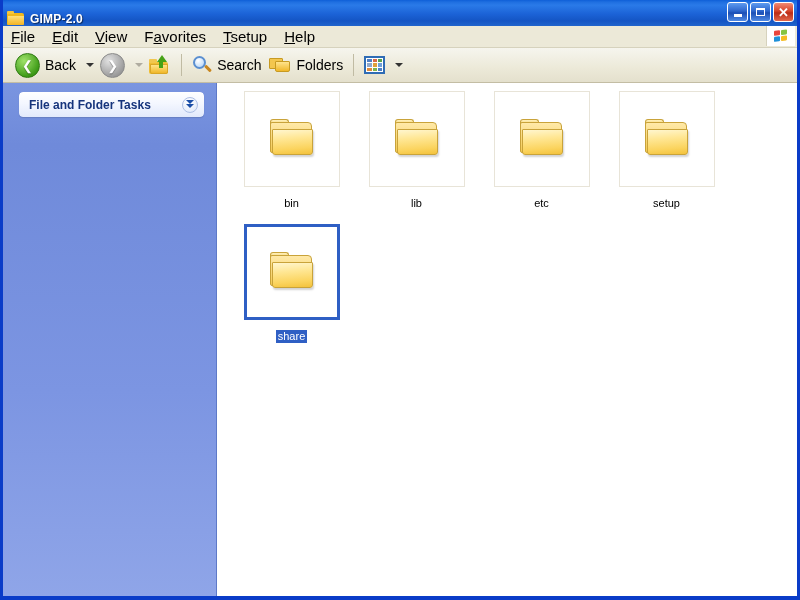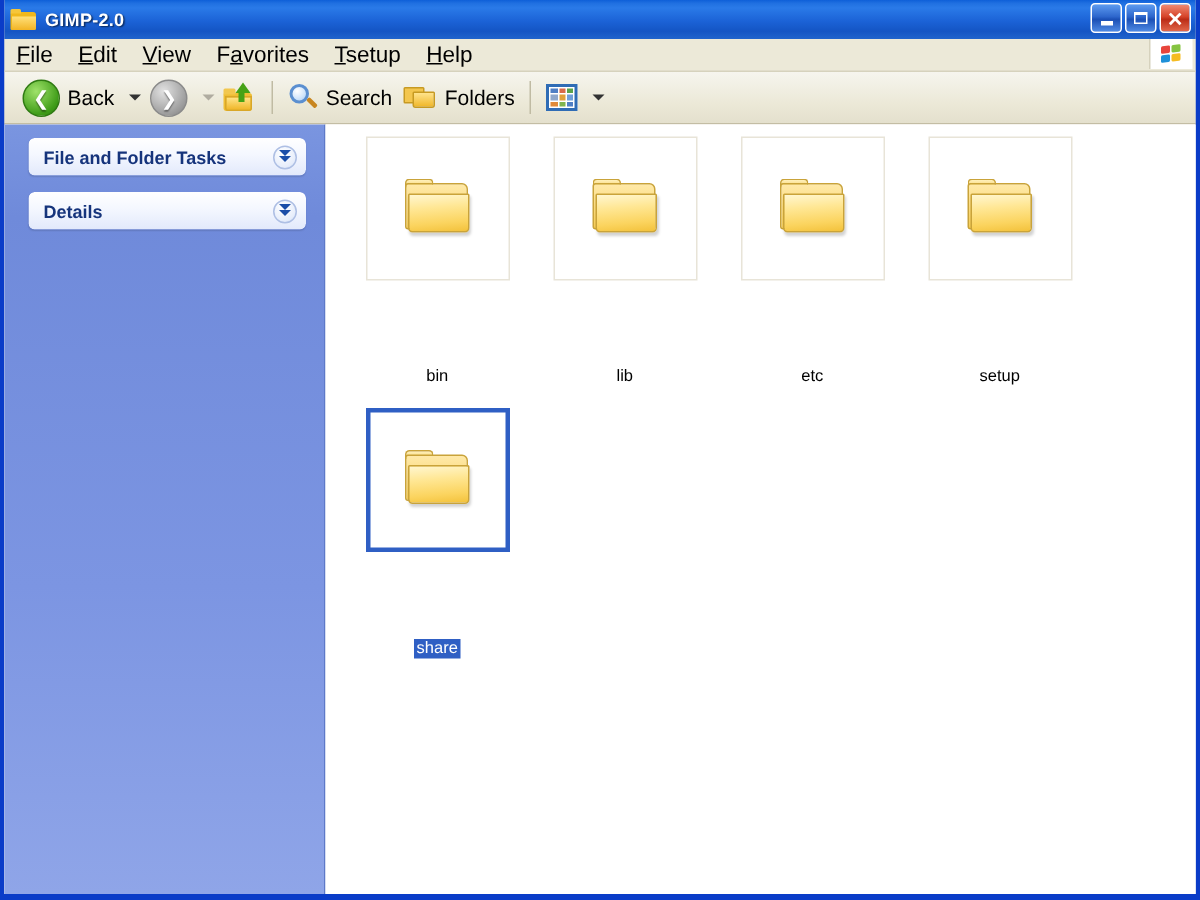--- a/index.html
+++ b/index.html
@@ -14,21 +14,21 @@
     box-sizing:border-box;
     border:3px solid #0a3cc8;
     border-top:none;border-bottom-width:4px;
     background:#ece9d8;
     display:flex;flex-direction:column;
   }
   
   .titlebar{
     height:26px;flex:0 0 26px;
     background:linear-gradient(180deg,#0e5fd8 0%,#1f6fe0 8%,#2a7ae8 20%,#1b62d6 55%,#1455c4 80%,#2064cc 100%);
-    display:flex;align-items:center;
+    display:flex;align-items:flex-end;
     padding-left:4px;position:relative;
   }
   .title-folder{width:18px;height:15px;position:relative;margin-right:5px;flex:0 0 18px;}
   .title-folder .back{position:absolute;left:0;top:2px;width:17px;height:12px;background:#f0b81c;border-radius:1px 2px 1px 1px;}
   .title-folder .tab{position:absolute;left:0;top:0px;width:7px;height:3px;background:#f5c63a;border-radius:1px 1px 0 0;}
   .title-folder .front{position:absolute;left:1px;top:5px;width:16px;height:9px;background:linear-gradient(180deg,#ffe07a,#f2b424);border-radius:0 0 2px 2px;}
   .title-text{
     color:#fff;font-size:12px;font-weight:bold;
     text-shadow:1px 1px 1px rgba(0,0,0,.55);
     letter-spacing:.2px;
@@ -138,21 +138,20 @@
   .chev .dbl i:nth-child(2){top:4px;}
   .content{
     flex:1 1 auto;background:#fff;position:relative;
     padding:8px 0 0 12px;
     display:flex;flex-wrap:wrap;align-content:flex-start;
   }
   .item{
     width:125px;margin:0 0 14px 0;
     display:flex;flex-direction:column;align-items:center;
     cursor:default;
-    gap:48px;
   }
   .thumb{
     width:96px;height:96px;box-sizing:border-box;
     border:1px solid #e8e4d8;background:#fff;
     display:flex;align-items:center;justify-content:center;
   }
   .item.selected .thumb{border:3px solid #2f5fc4;}
   .item-label{
     font-size:11px;color:#000;margin-top:10px;padding:0 2px;line-height:13px;
   }
@@ -280,31 +279,20 @@
         <div class="panel-header">
           <span class="panel-title">File and Folder Tasks</span>
           <span class="chev">
               <span class="dbl">
                 <i></i>
                 <i></i>
               </span>
             </span>
         </div>
       </div>
-      <div class="panel">
-        <div class="panel-header">
-          <span class="panel-title">Details</span>
-          <span class="chev">
-              <span class="dbl">
-                <i></i>
-                <i></i>
-              </span>
-            </span>
-        </div>
-      </div>
     </div>
 
     <div class="content" id="file-list">
         <div class="item">
           <div class="thumb">
             <div class="folder-big">
               <div class="fb-tab"></div>
               <div class="fb-back"></div>
               <div class="fb-front"></div>
             </div>

